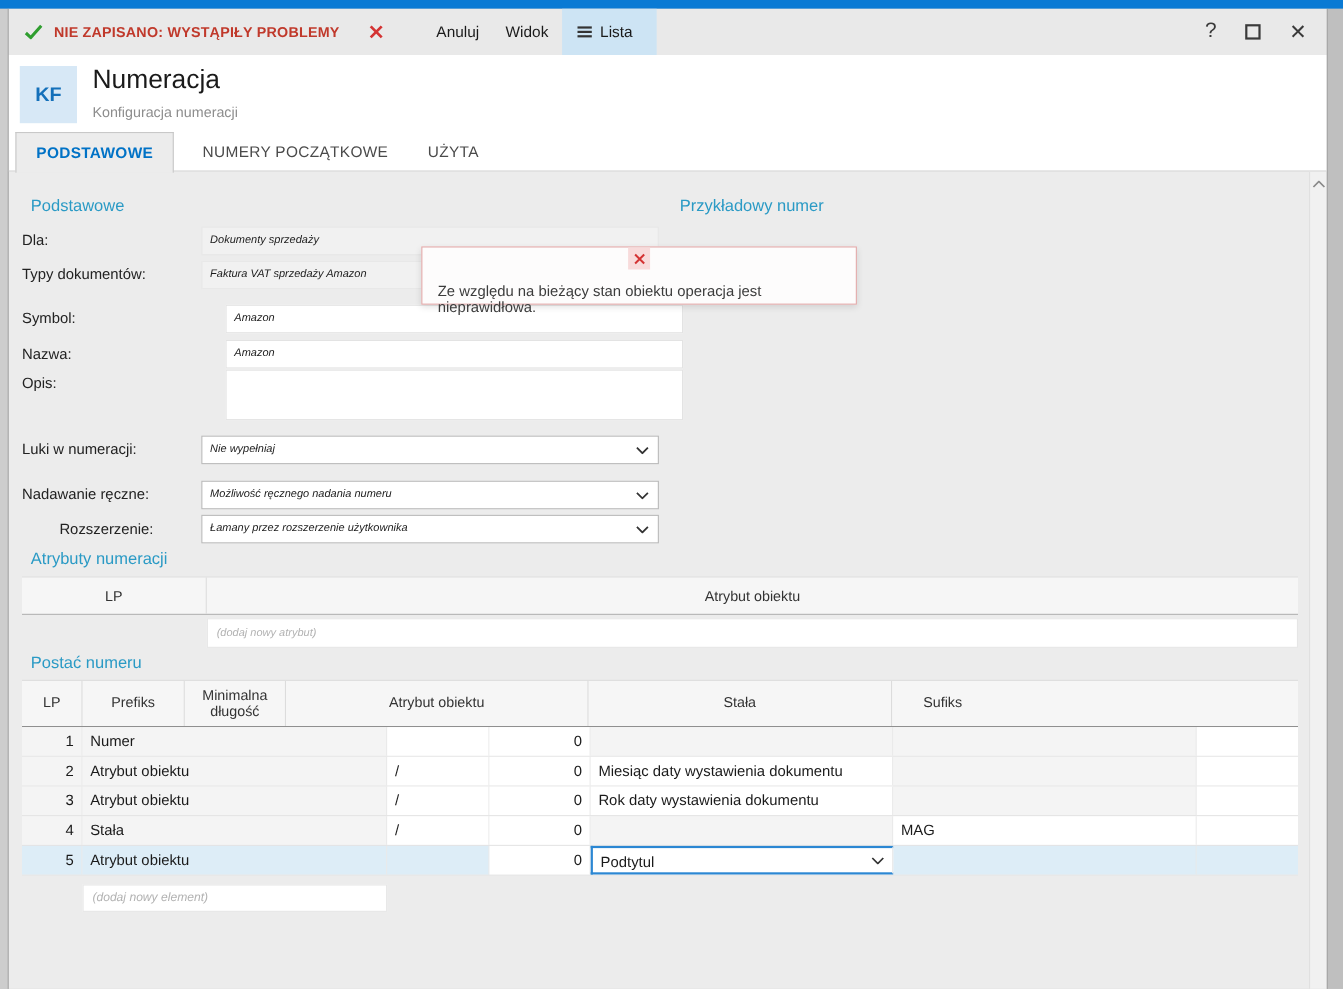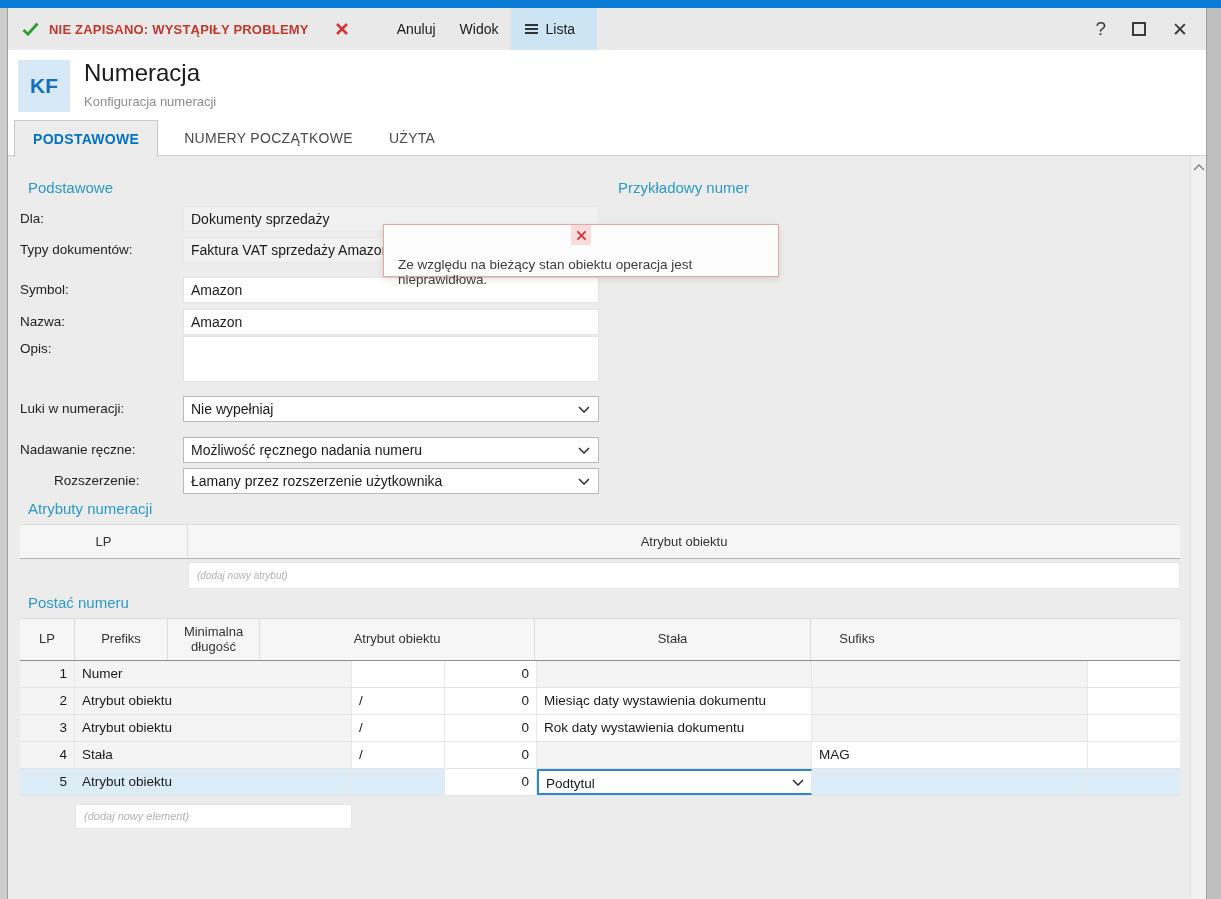--- a/index.html
+++ b/index.html
@@ -26,41 +26,41 @@
   .hamburger { display:inline-block; width:13px; }
   .hamburger span { display:block; height:2px; background:#333; margin:2px 0; }
   .tb-right { margin-left:auto; display:flex; align-items:center; gap:26px; margin-right:18px; }
   .help-glyph { font-size:19px; color:#3a3a3a; }
   .max-glyph { width:14px; height:14px; border:2px solid #3a3a3a; display:inline-block; }
   .close-glyph { font-size:19px; color:#3a3a3a; }
 
   
   .win-header { left:8px; top:50px; width:1198px; height:70px; background:#ffffff; }
   .kf-badge { left:18px; top:60px; width:52px; height:52px; background:#d7e8f6; color:#1470ba;
-              font-size:21px; font-weight:bold; display:flex; align-items:center; justify-content:center; }
+              font-size:18px; font-weight:bold; display:flex; align-items:center; justify-content:center; }
   .page-title { left:84px; top:59px; font-size:24px; color:#1a1a1a; }
   .page-subtitle { left:84px; top:94px; font-size:13px; color:#8d8d8d; }
 
   
   .tabbar { left:8px; top:120px; width:1198px; height:36px; background:#ffffff; border-bottom:1px solid #cfcfcf; display:flex; }
   .tab { height:36px; display:flex; align-items:center; padding:0 18px; font-size:14px; color:#4a4a4a; letter-spacing:.3px; }
   .tab.active {
     margin-left:6px; background:#ececec; color:#0072c6; font-weight:bold;
     border:1px solid #c8c8c8; border-bottom:none; height:37px; position:relative; z-index:2;
   }
 
   
   .content { left:8px; top:156px; width:1182px; height:743px; background:#ececec; }
   .section-title { font-size:15px; color:#2a9ac5; position:absolute; }
 
   .flabel { position:absolute; left:20px; font-size:13.5px; color:#222; }
-  .fbox { position:absolute; left:175px; width:416px; height:26px; font-size:14px;
-          line-height:24px; padding:0 7px; white-space:nowrap; overflow:hidden; }
+  .fbox { position:absolute; left:175px; width:416px; height:26px; font-size:10px;
+          line-height:24px; padding:0 7px; white-space:nowrap; overflow:hidden;font-style:italic; }
   .fbox.gray { background:#f1f1f1; border:1px solid #e7e7e7; color:#1a1a1a; }
-  .fbox.white { background:#ffffff; border:1px solid #e3e3e3; color:#1a1a1a; }
+  .fbox.white { background:#ffffff; border:1px solid #e3e3e3; color:#1a1a1a;margin-left:22px; }
   .fbox.area { height:46px; }
   .fbox.select { background:#ffffff; border:1px solid #b9b9b9; }
   .sel-chevron { position:absolute; right:8px; top:9px; }
 
   
   .error-popup { left:383px; top:224px; width:396px; height:53px; background:#fdfcfc;
                  border:1px solid #e2a8a8; box-shadow:0 2px 6px rgba(0,0,0,.12);
                  display:flex; align-items:center; gap:12px; padding:0 14px; z-index:10;flex-direction:column; }
   .error-x-tile { width:20px; height:20px; background:#f8dbdb; display:flex; align-items:center; justify-content:center; flex:0 0 auto; }
   .error-msg { font-size:13.5px; color:#3c3c3c; }

